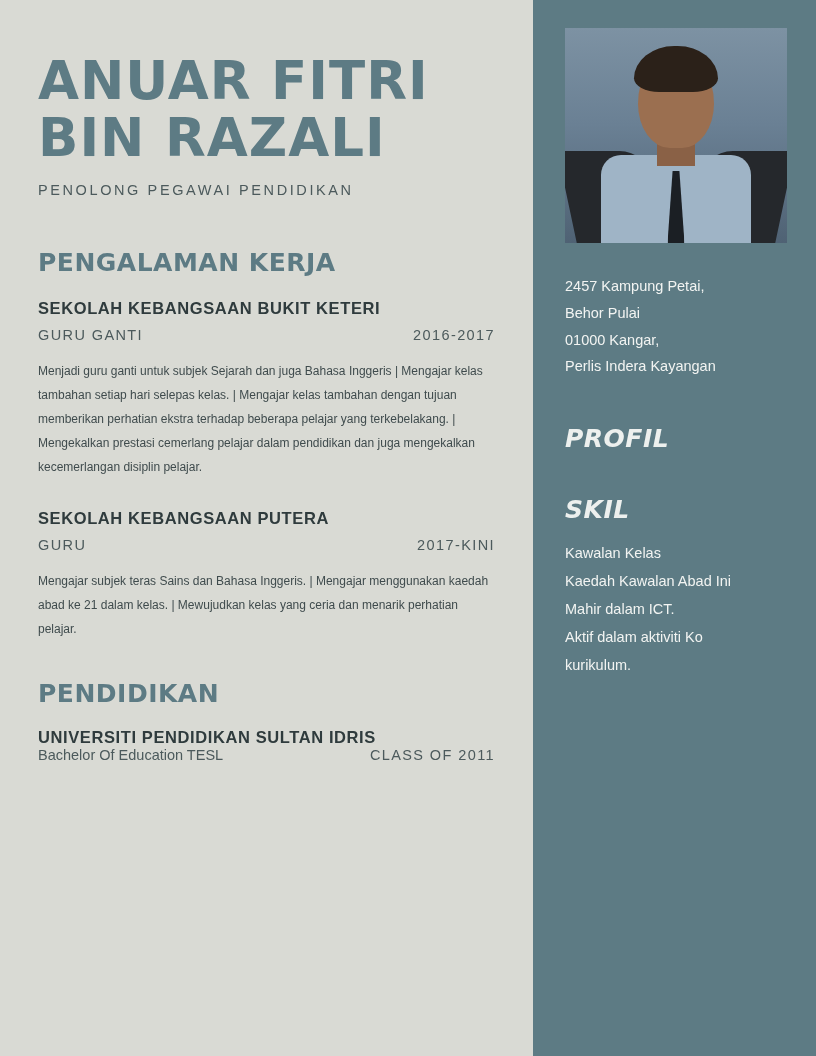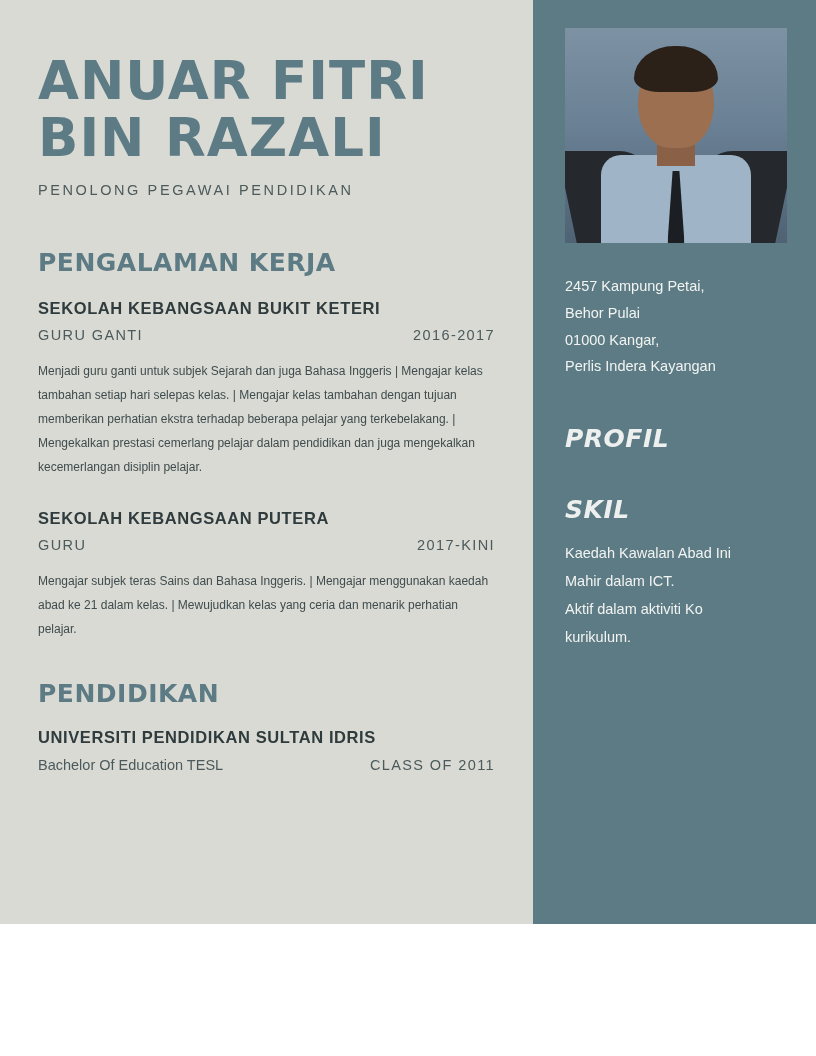--- a/index.html
+++ b/index.html
@@ -5,21 +5,21 @@
   * { box-sizing: border-box; margin: 0; padding: 0; }
   html, body {
     width: 816px;
     height: 1056px;
     background: #ffffff;
     font-family: "Liberation Sans", sans-serif;
   }
   .page {
     position: relative;
     width: 816px;
-    height: 924px;
+    height: 1056px;
     display: flex;
     background: #0c4a6e;
     overflow: hidden;
   }
   
   .left {
     width: 533px;
     height: 100%;
     background: #d9dad4;
     padding: 52px 38px 0 38px;
@@ -91,21 +91,20 @@
     font-size: 16.5px;
     font-weight: 700;
     letter-spacing: 0.6px;
     color: #2f3b3d;
     text-transform: uppercase;
   }
   .edu-row {
     display: flex;
     justify-content: space-between;
     align-items: baseline;
-    margin-top: 10px;
     gap: 24px;
   }
   .edu-degree { font-size: 14.5px; color: #4c5a5c; }
   .edu-year {
     font-size: 14.5px;
     letter-spacing: 1.4px;
     color: #4c5a5c;
     text-transform: uppercase;
   }
 
@@ -271,20 +270,21 @@
       <div>2457 Kampung Petai,</div>
       <div>Behor Pulai</div>
       <div>01000 Kangar,</div>
       <div>Perlis Indera Kayangan</div>
     </div>
 
     <h2 class="right-heading sec-profil">Profil</h2>
 
     <h2 class="right-heading sec-skil">Skil</h2>
     <div class="skill-list">
+      <div class="skill-item">Kawalan Kelas</div>
       <div class="skill-item">Kaedah Kawalan Abad Ini</div>
       <div class="skill-item">Mahir dalam ICT.</div>
       <div class="skill-item">Aktif dalam aktiviti Ko</div>
       <div class="skill-item">kurikulum.</div>
     </div>
 
   </div>
 
 </div>
 

